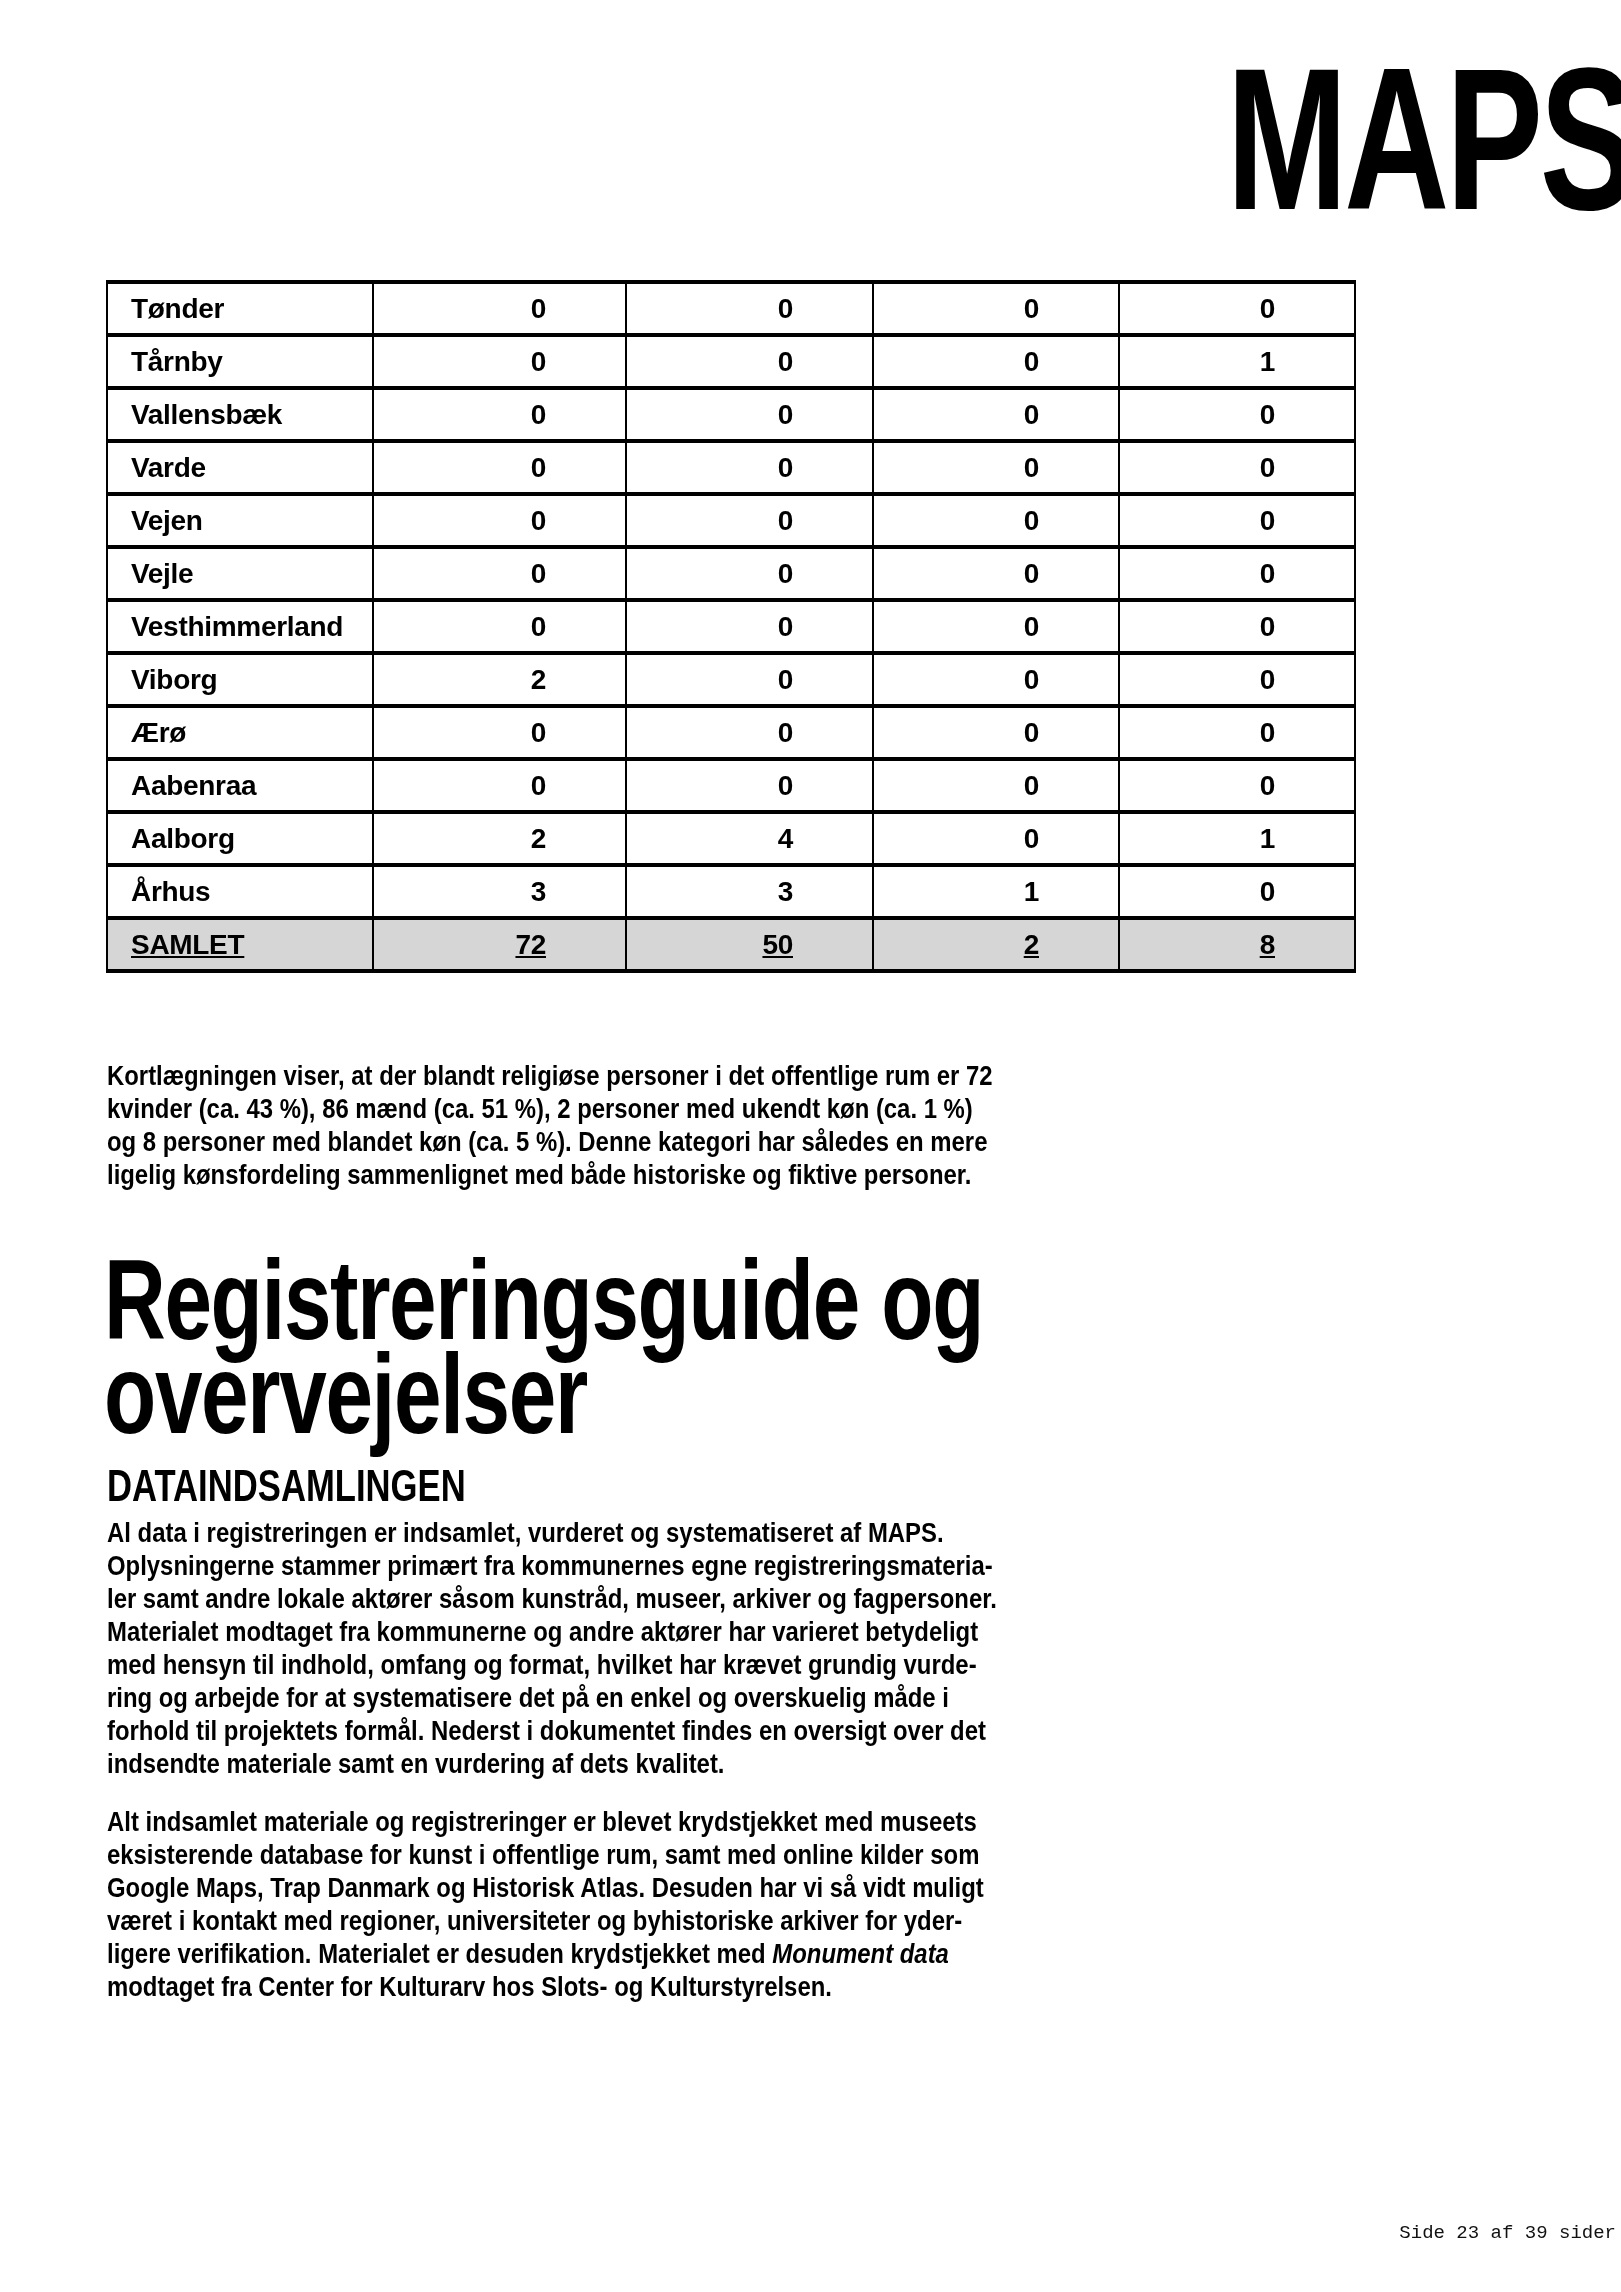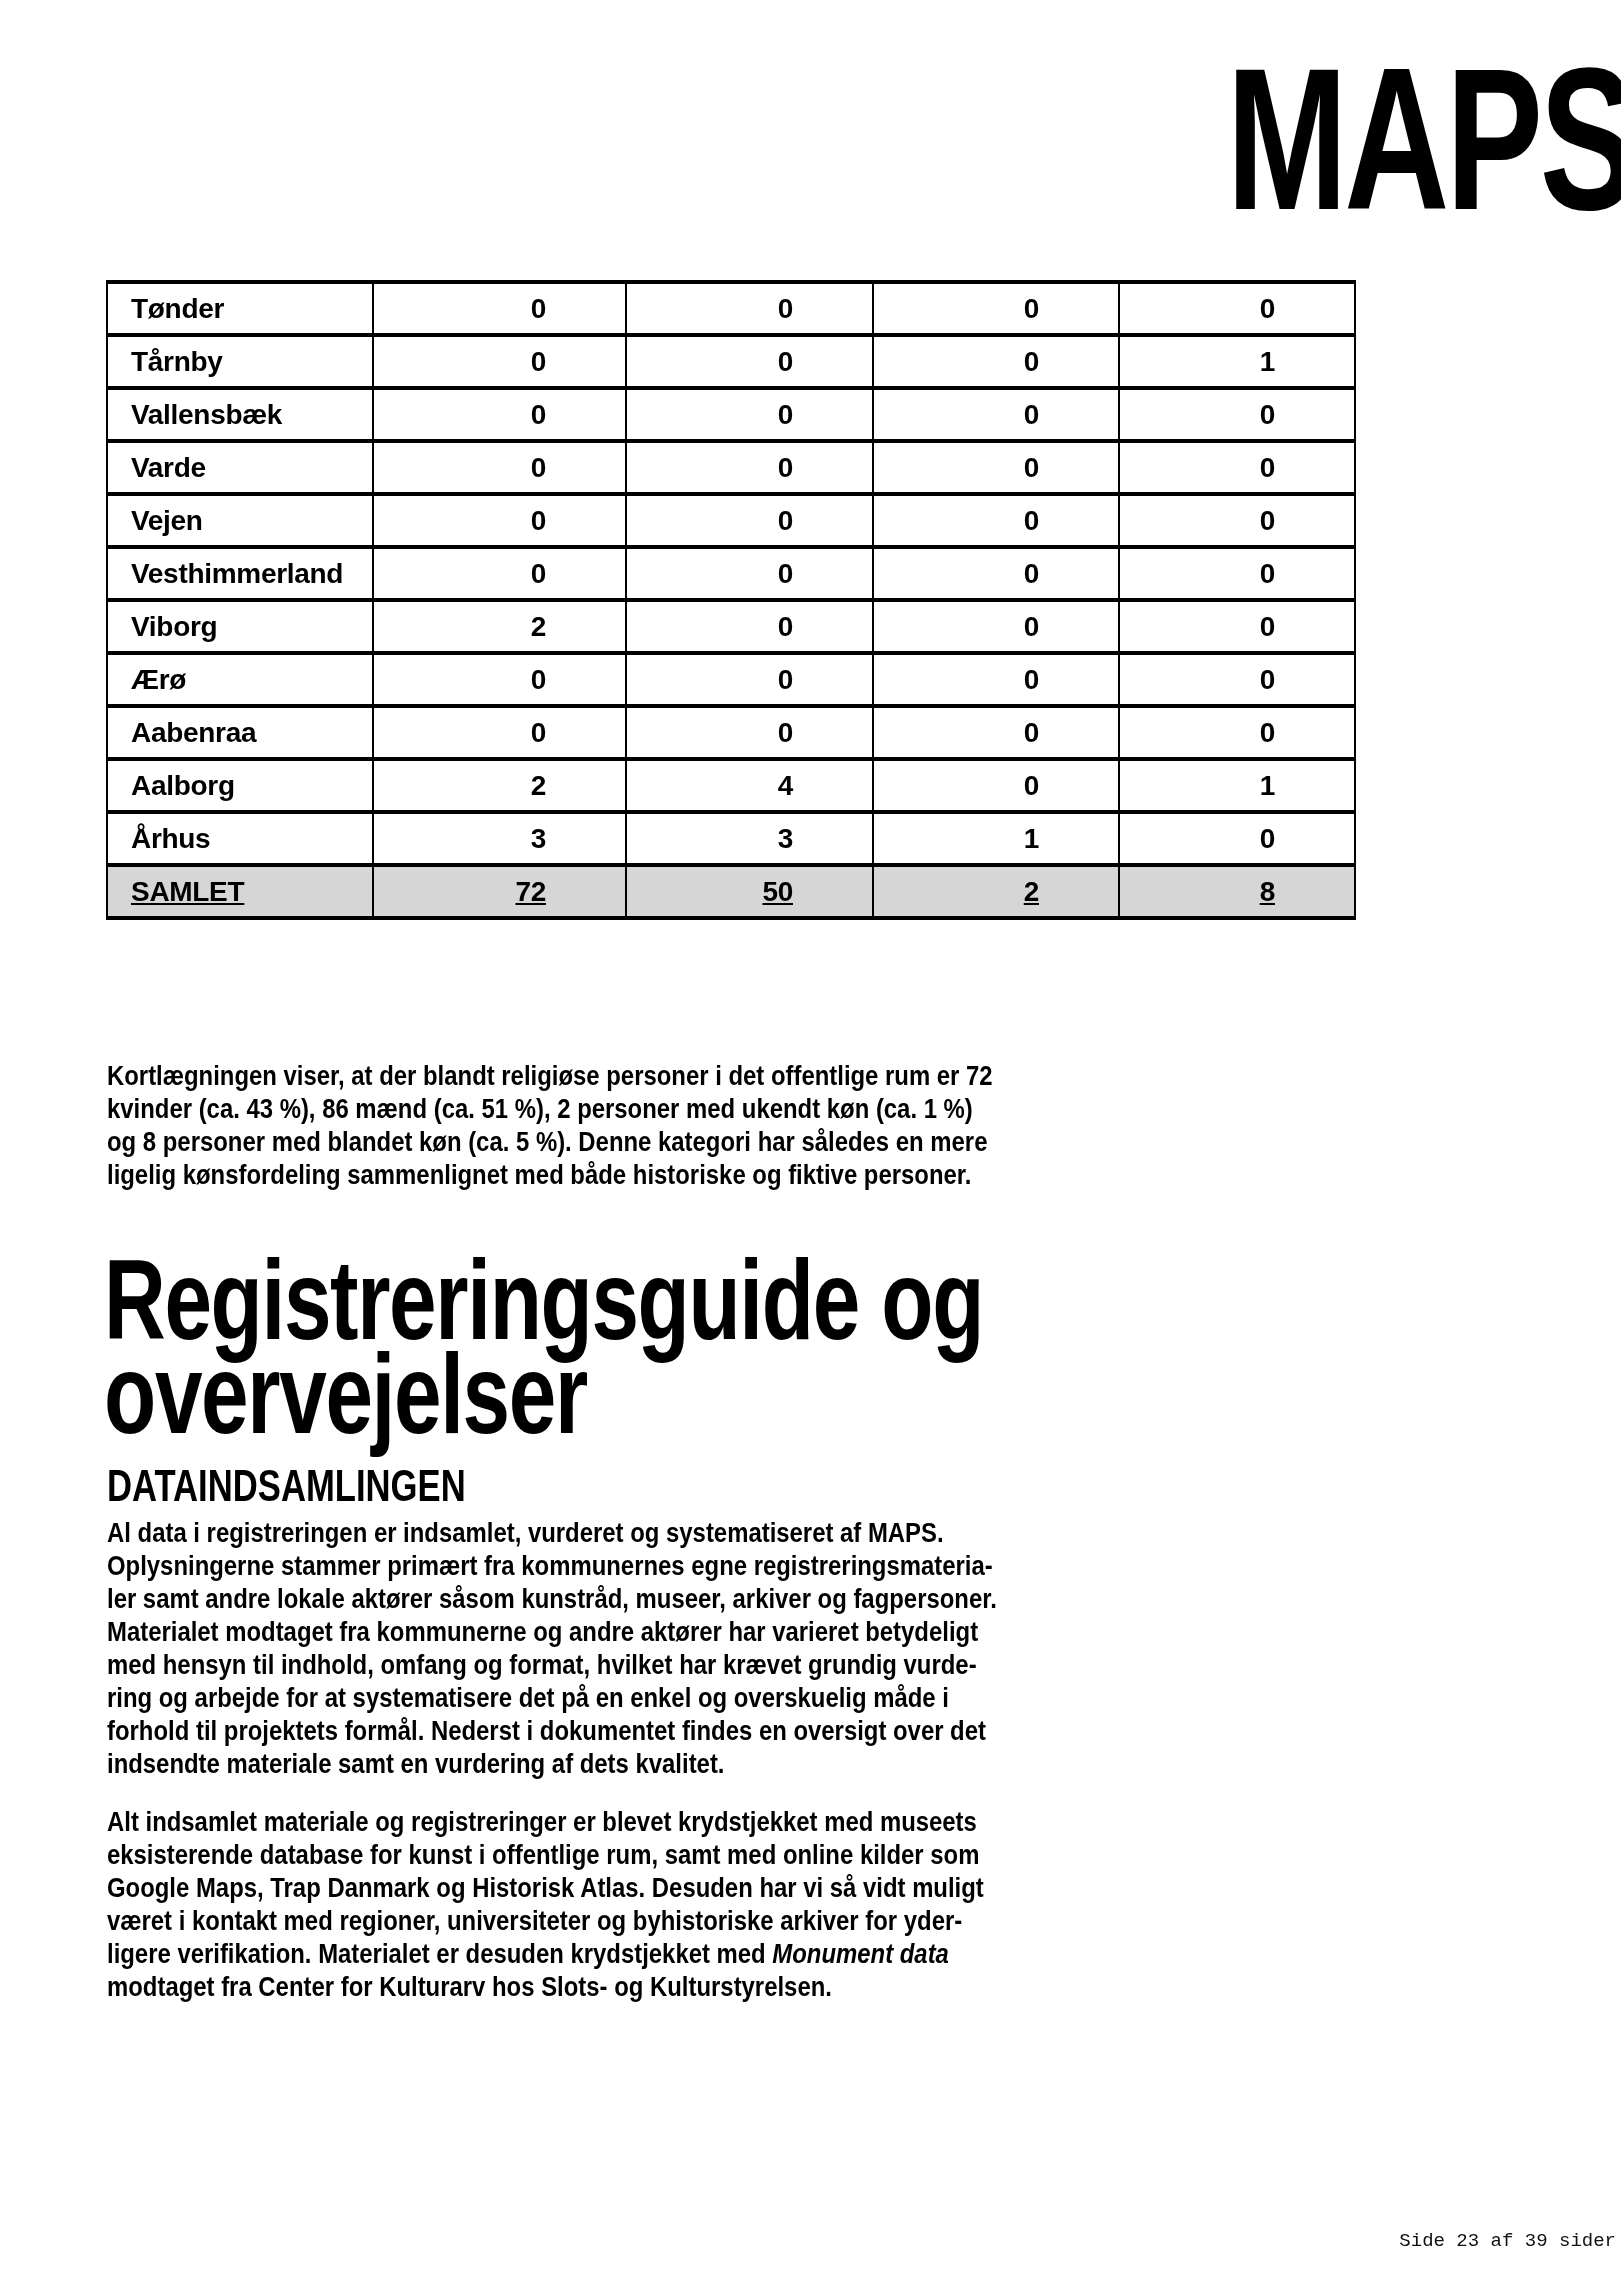--- a/index.html
+++ b/index.html
@@ -100,21 +100,20 @@
   
   .footer {
     position: absolute;
     top: 2220px;
     right: 52px;
     font-family: "Liberation Mono", "DejaVu Sans Mono", monospace;
     font-size: 19px;
     line-height: 27px;
     color: #111;
     white-space: nowrap;
-    margin-top: 8px;
   }
 </style>
 </head>
 <body>
 
 <div class="page">
 
   <div class="logo">MAPS</div>
 
   <table class="data-table">
@@ -149,20 +148,27 @@
         </tr>
         <tr>
           <td class="label-cell">Varde</td>
           <td class="num-cell">0</td>
           <td class="num-cell">0</td>
           <td class="num-cell">0</td>
           <td class="num-cell">0</td>
         </tr>
         <tr>
           <td class="label-cell">Vejen</td>
+          <td class="num-cell">0</td>
+          <td class="num-cell">0</td>
+          <td class="num-cell">0</td>
+          <td class="num-cell">0</td>
+        </tr>
+        <tr>
+          <td class="label-cell">Vejle</td>
           <td class="num-cell">0</td>
           <td class="num-cell">0</td>
           <td class="num-cell">0</td>
           <td class="num-cell">0</td>
         </tr>
         <tr>
           <td class="label-cell">Vesthimmerland</td>
           <td class="num-cell">0</td>
           <td class="num-cell">0</td>
           <td class="num-cell">0</td>

